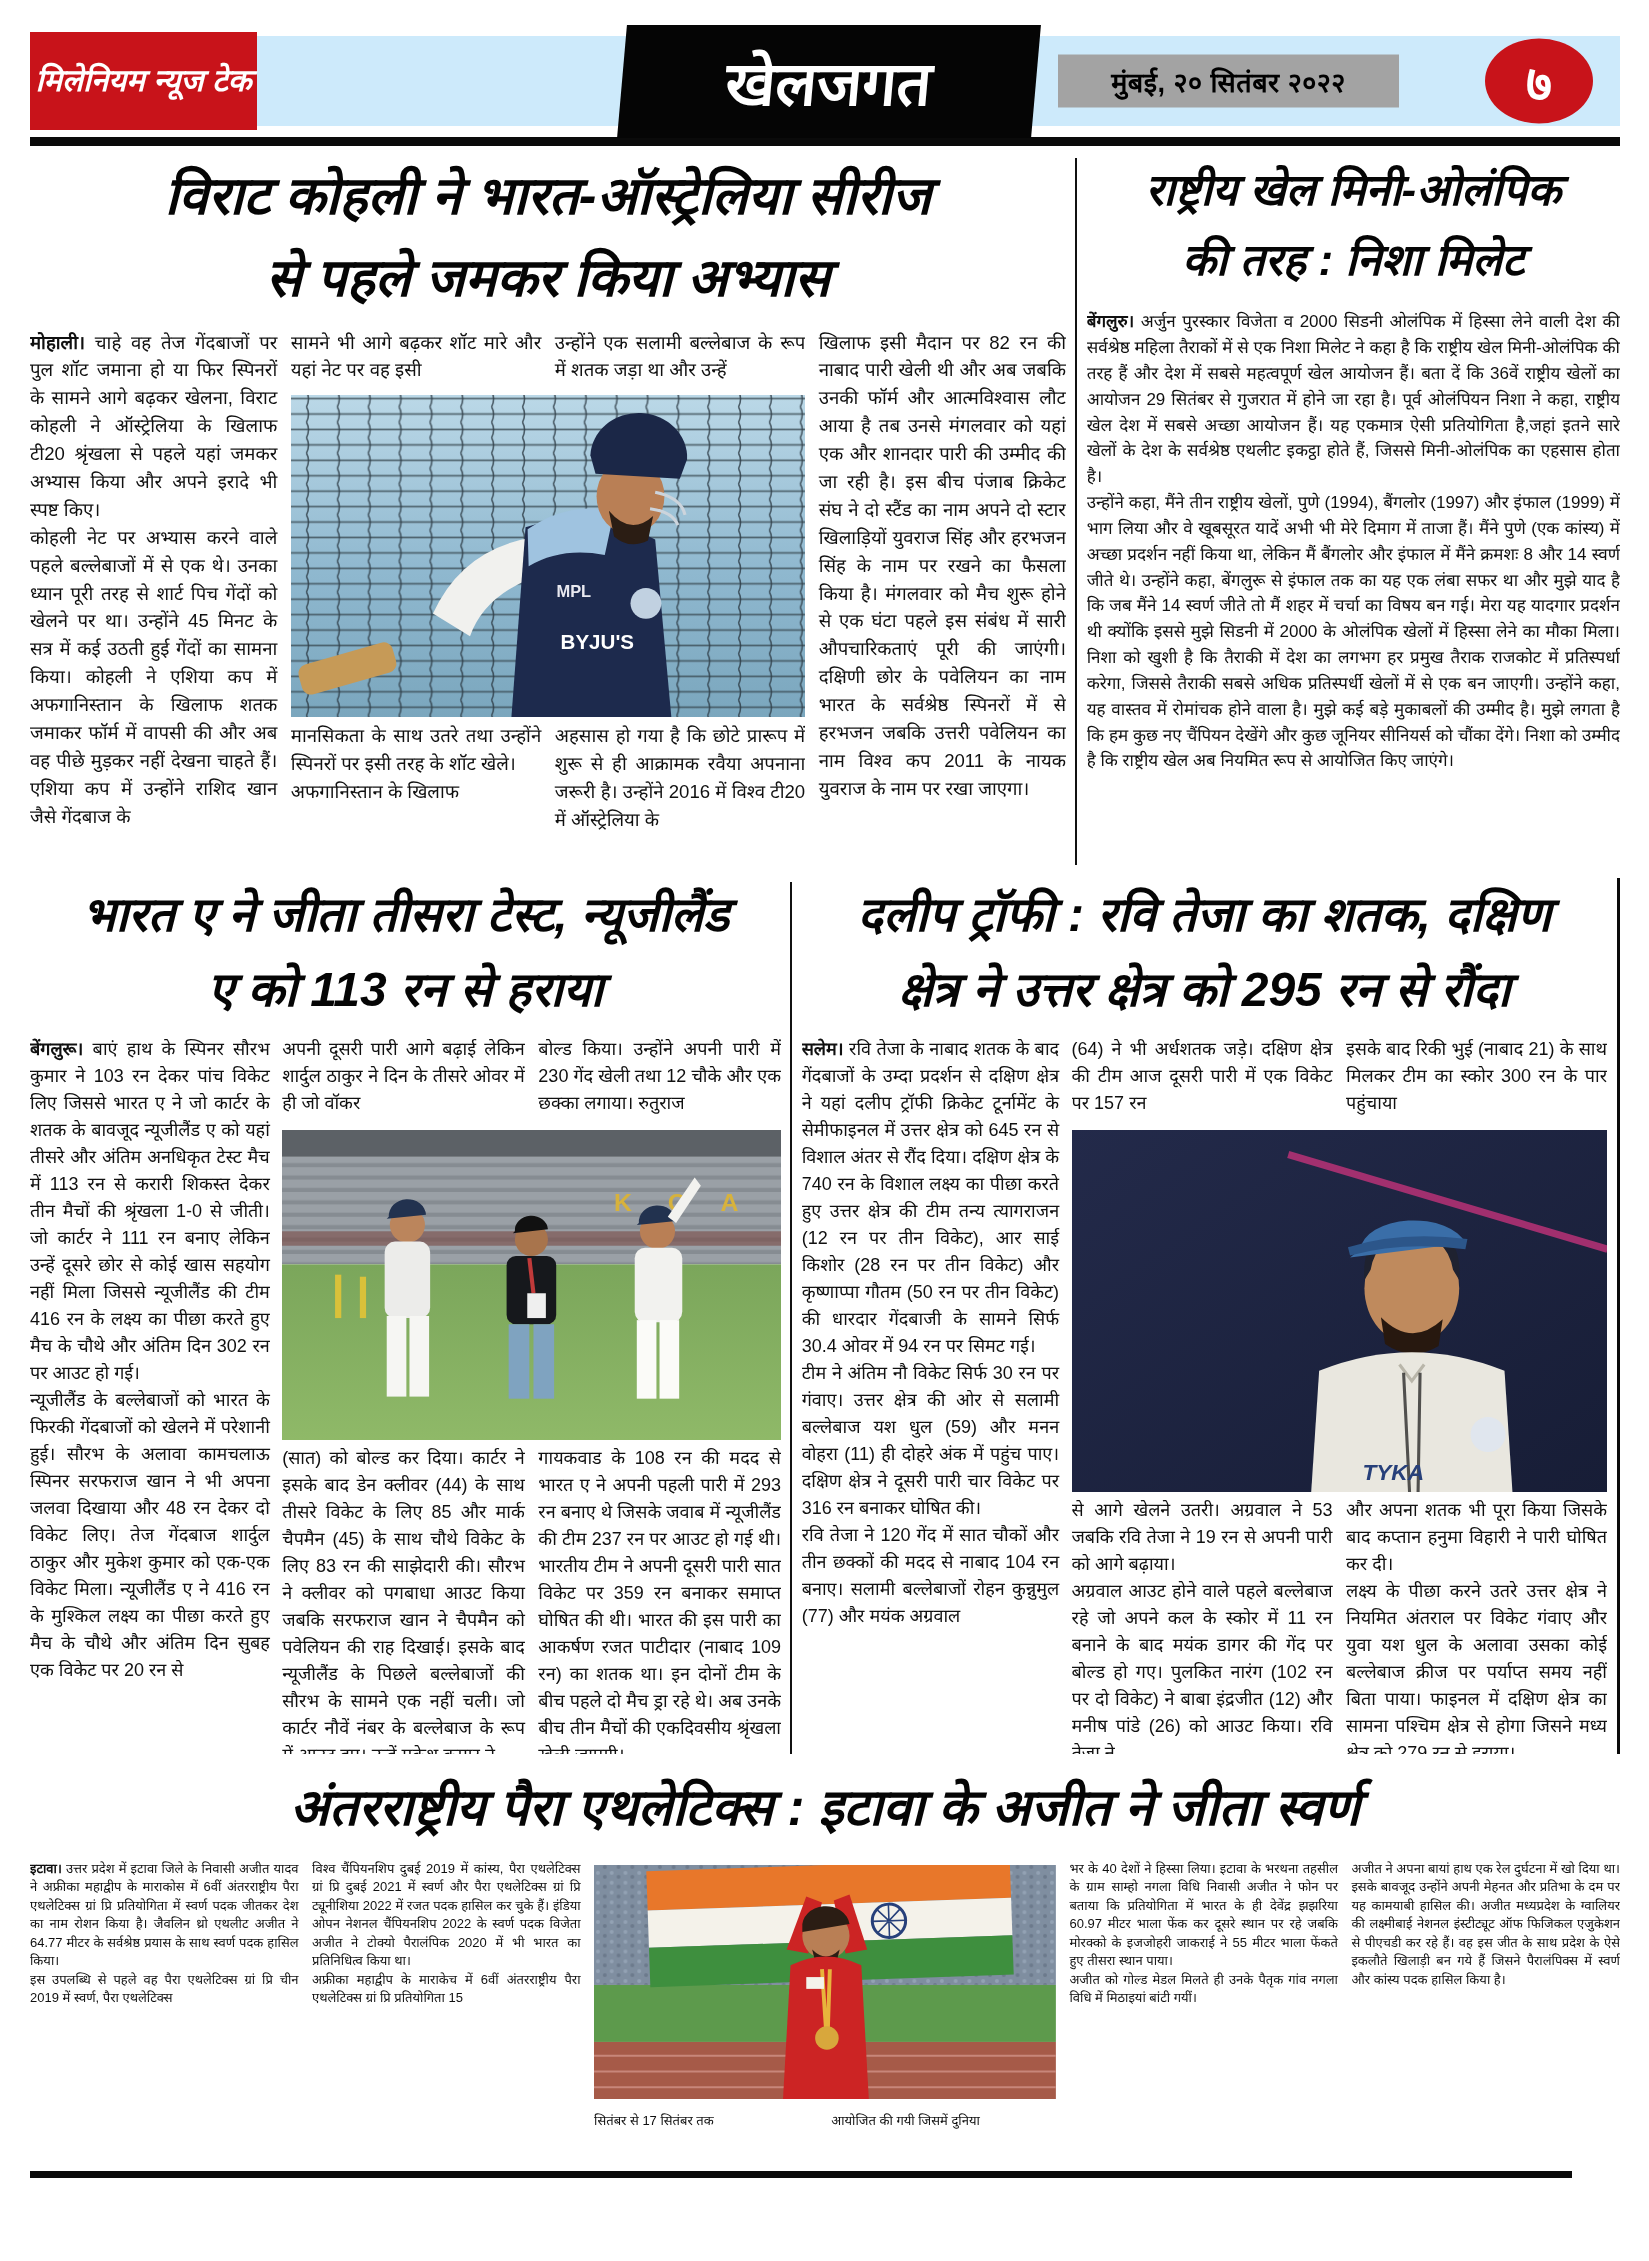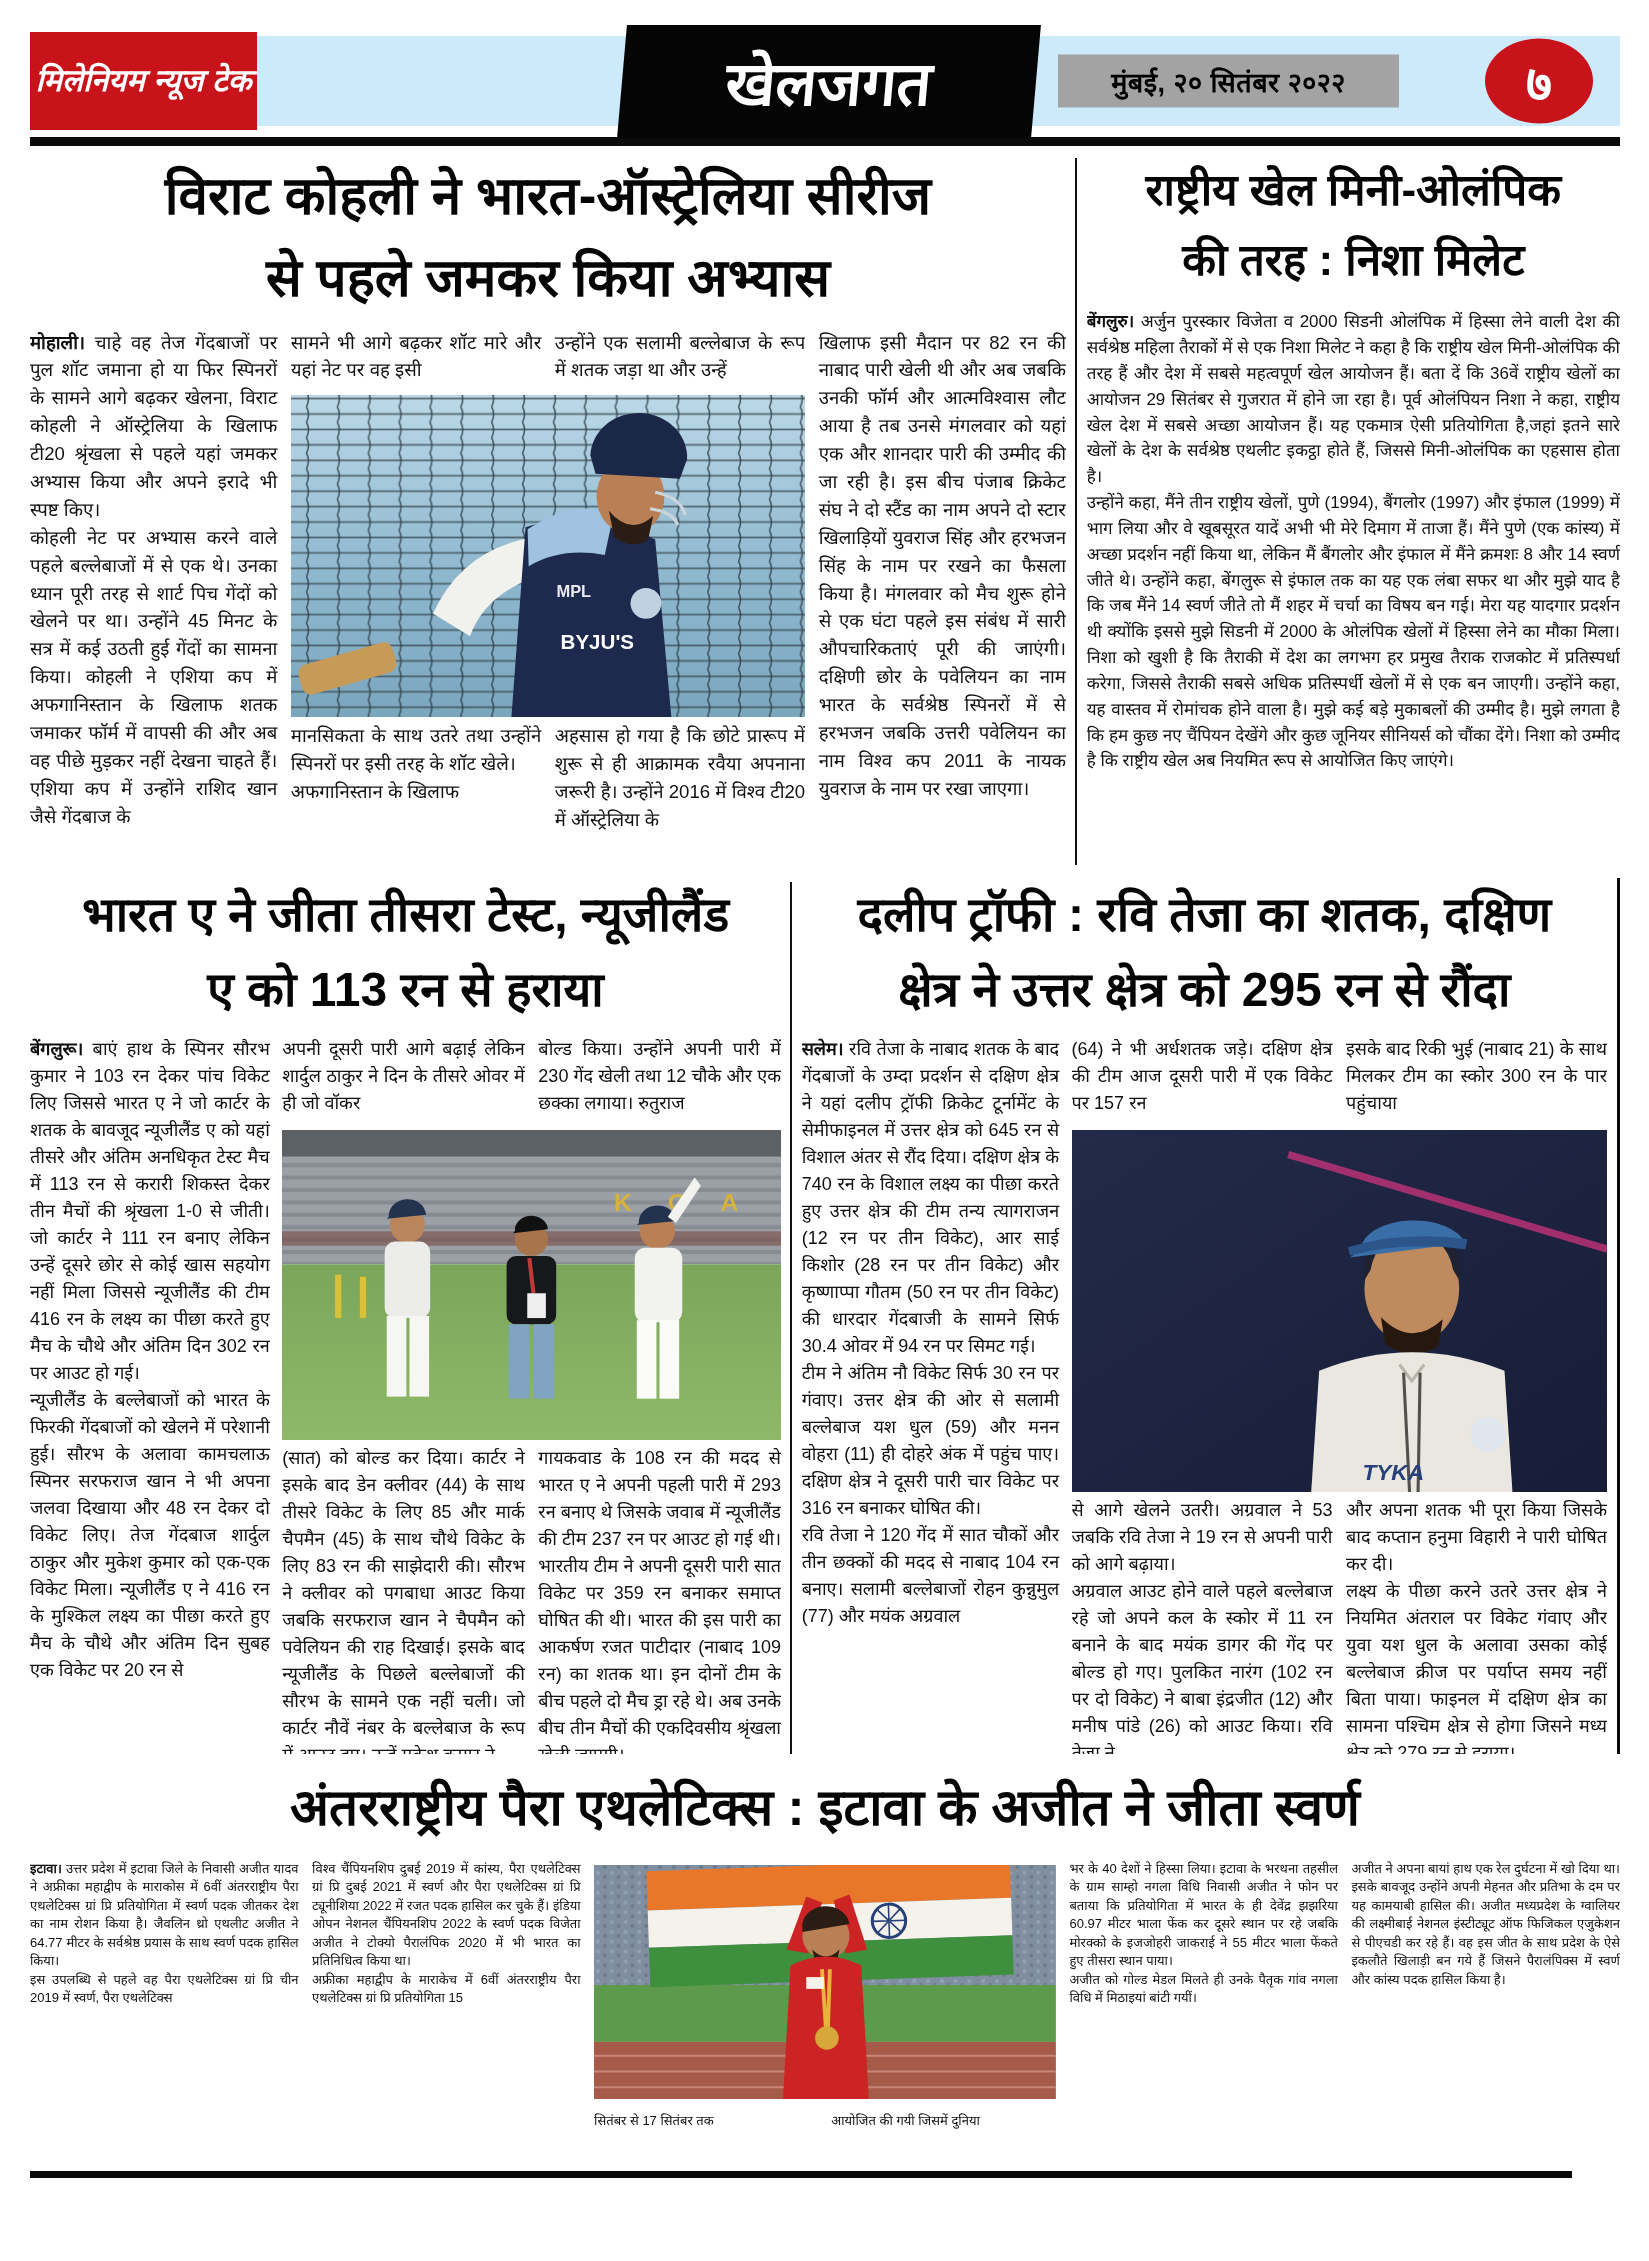--- a/index.html
+++ b/index.html
@@ -33,21 +33,21 @@
     color:#fff; display:flex; align-items:center; justify-content:center; font-size:50px; font-weight:700;
   }
   .rule { height:8.3px; background:#0a0a0a; margin-top:7.2px; }
   .bottom-rule { height:7.2px; background:#0a0a0a; margin-top:8.3px; width:97%; }
 
   
   .newscol, .half, .b-col, .nisha-body {
     text-align:justify; white-space:pre-line;
   }
   .lead { font-weight:800; }
-  h1,h2 { font-weight:900; text-align:center; color:#050505; }
+  h1,h2 { font-weight:900; text-align:center; color:#050505;font-style:italic; }
   .hl-line { display:block; }
 
   
   .top-section { display:flex; margin-top:9.3px; height:710px; }
   .article-virat { width:1036px; overflow:hidden; display:flex; flex-direction:column; }
   .vdiv { width:2.1px; background:#111; margin:3.1px 9.3px 0 9.3px; }
   .h-virat { font-size:53px; line-height:1.55; margin-bottom:9.3px; }
   .a1-cols { display:flex; gap:13.5px; flex:1; overflow:hidden; font-size:18.6px; line-height:1.5; }
   .a1-cols .newscol { flex:1; }
   .midblock { flex:2.08; display:flex; flex-direction:column; }

